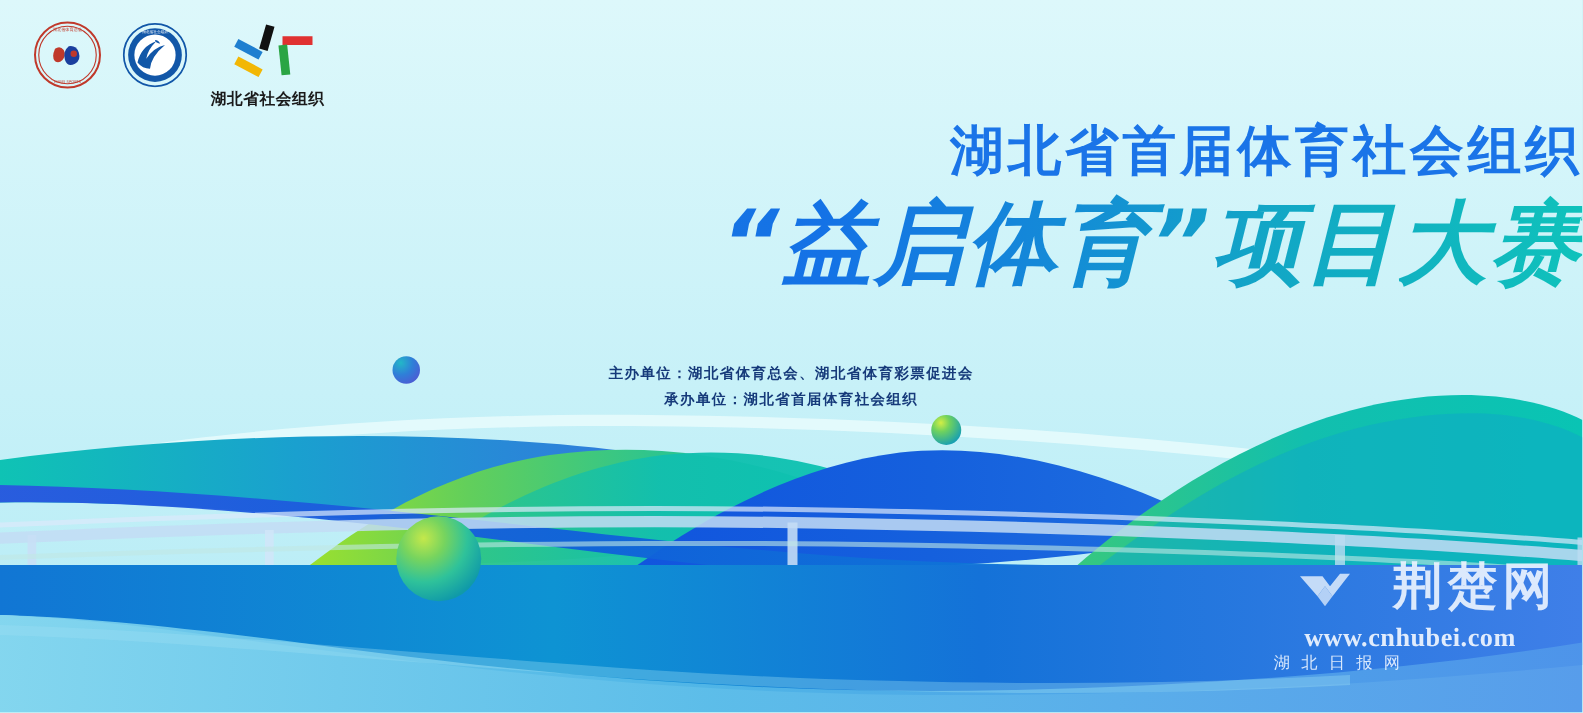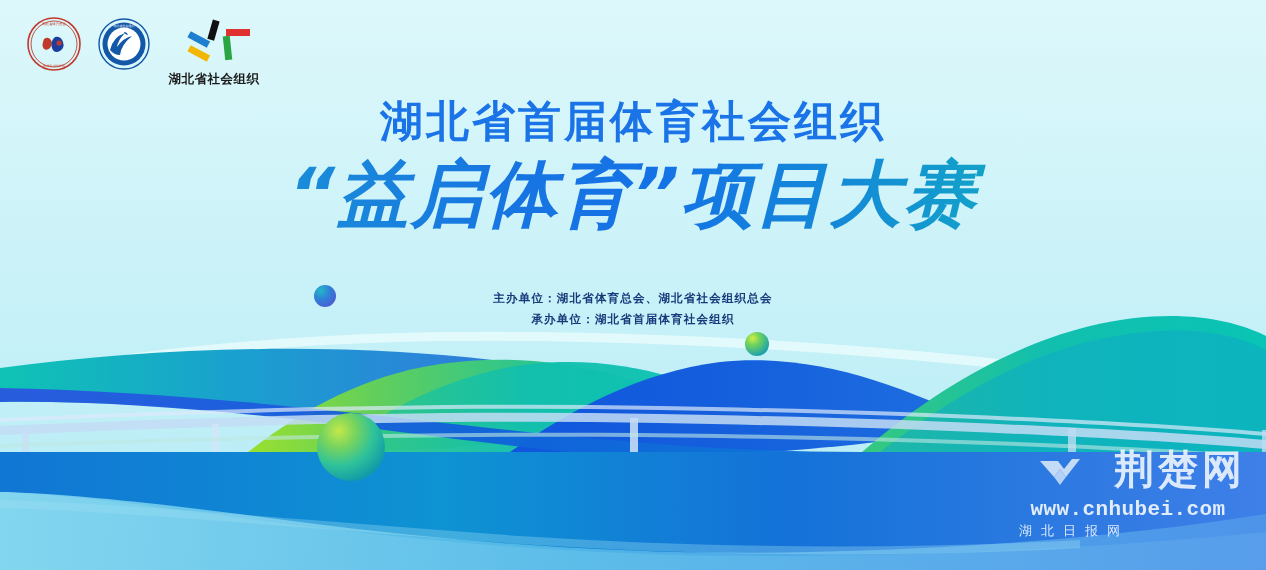--- a/index.html
+++ b/index.html
@@ -23,21 +23,21 @@
   .logo-circle{width:52px;height:52px;position:relative;margin-top:2px;}
   .logo-lottery{width:96px;height:72px;position:relative;margin-top:0px;}
   .lot-name{
     position:absolute;left:0;bottom:0;width:96px;text-align:center;
     font-size:12.5px;font-weight:700;color:#1a1a1a;letter-spacing:.5px;
     font-family:"Liberation Sans","DejaVu Sans",sans-serif;white-space:nowrap;
   }
 
   
   .title-wrap{
-    position:absolute;left:0;right:0;top:96px;text-align:center;
+    position:absolute;left:0;right:0;top:96px;text-align:right;
     pointer-events:none;
   }
   .title1{
     font-family:"DejaVu Serif","Liberation Serif",serif;
     font-weight:700;font-size:43px;line-height:50px;
     color:#1a74e8;letter-spacing:3px;
     white-space:nowrap;
   }
   .title2{
     margin-top:6px;
@@ -67,21 +67,21 @@
     position:absolute;right:20px;bottom:22px;width:236px;height:108px;
     opacity:.92;
   }
   .wm-row1{display:flex;align-items:center;justify-content:flex-end;gap:24px;height:58px;}
   .wm-cn{
     font-family:"DejaVu Serif","Liberation Serif",serif;
     font-weight:700;font-size:40px;line-height:44px;letter-spacing:4px;
     color:#eaf3ff;white-space:nowrap;
   }
   .wm-url{
-    text-align:center;font-family:Liberation Mono, monospace;
+    text-align:center;font-family:Liberation Serif, serif;
     font-weight:700;font-size:21px;letter-spacing:.4px;color:#f0f6ff;line-height:24px;
   }
   .wm-sub{
     text-align:left;font-family:"DejaVu Sans","Liberation Sans",sans-serif;
     font-size:13px;letter-spacing:9px;color:#e8f2ff;line-height:18px;padding-left:9px;
   }
 </style>
 </head>
 <body>
 
@@ -237,21 +237,21 @@
     </div>
 
   </div>
 
   <div class="title-wrap">
     <div class="title1">湖北省首届体育社会组织</div>
     <div class="title2">“益启体育”项目大赛</div>
   </div>
 
   <div class="units">
-    <div class="unit-line">主办单位：湖北省体育总会、湖北省社会组织总会</div>
+    <div class="unit-line">主办单位：湖北省体育总会、湖北省体育彩票促进会</div>
     <div class="unit-line">承办单位：湖北省首届体育社会组织</div>
   </div>
 
   <div class="watermark">
     <div class="wm-row1">
       <svg width="52" height="36" viewBox="0 0 52 36" xmlns="http://www.w3.org/2000/svg">
         <path d="M2 10 L16 26 L22 18 L28 26 L42 8 L34 8 L26 18 L20 10 Z" fill="#dae9fb" opacity=".95"></path>
         <path d="M16 26 L22 34 L28 26 L22 18 Z" fill="#cfe2f9" opacity=".9"></path>
       </svg>
       <div class="wm-cn">荆楚网</div>

